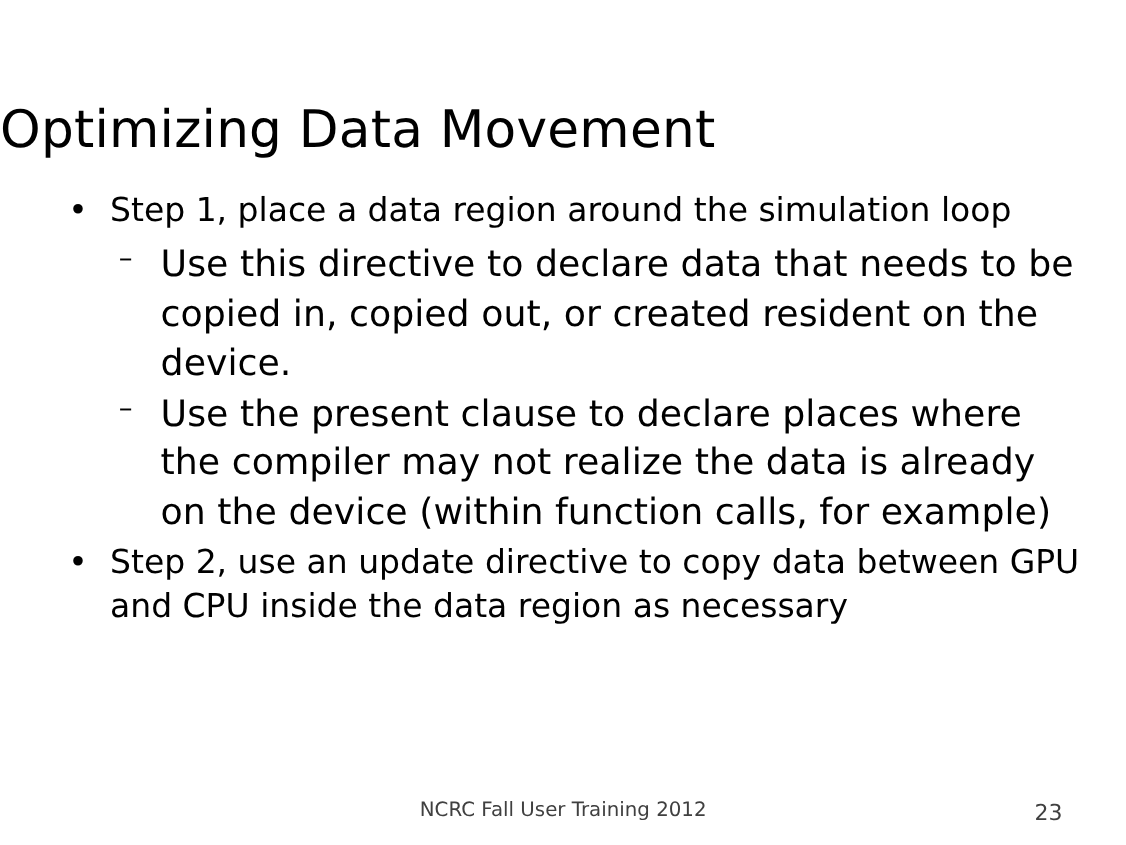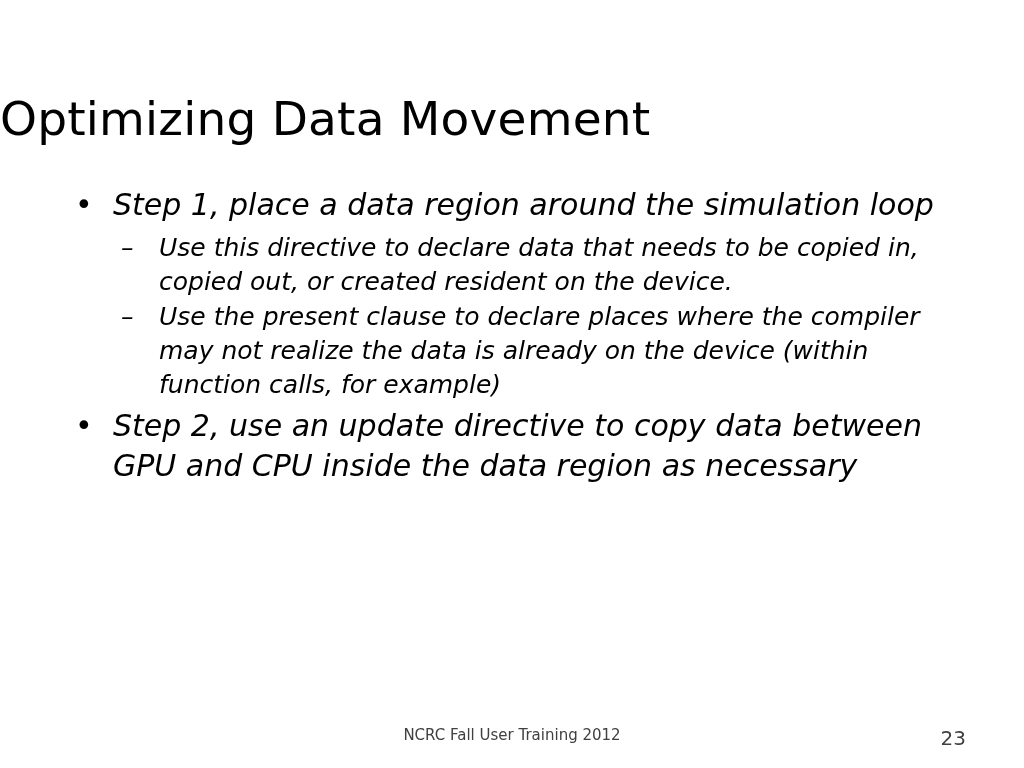--- a/index.html
+++ b/index.html
@@ -31,23 +31,22 @@
     letter-spacing: 0.2px;
   }
   .body-area {
     position: absolute;
     top: 172px;
     left: 52px;
     width: 930px;
   }
   ul.level1 {
     list-style: none;
-    margin: 13px;
+    margin: 0;
     padding: 0;
-    font-style: italic;
   }
   li.bullet1 {
     position: relative;
     padding-left: 48px;
     font-size: 30px;
     line-height: 1.33;
     margin-bottom: 2px;
   }
   li.bullet1 > .b1-text {
     display: block;
@@ -61,21 +60,21 @@
     line-height: 1.33;
   }
   ul.level2 {
     list-style: none;
     margin: 6px 0 4px 0;
     padding: 0;
   }
   li.bullet2 {
     position: relative;
     padding-left: 46px;
-    font-size: 25px;
+    font-size: 33px;
     line-height: 1.36;
     margin-bottom: 1px;
   }
   li.bullet2::before {
     content: "\2013";
     position: absolute;
     left: 8px;
     top: 0;
     font-size: 25px;
     line-height: 1.36;
@@ -85,21 +84,21 @@
     bottom: 22px;
     left: 0;
     width: 1024px;
     height: 20px;
   }
   .footer-center {
     position: absolute;
     left: 0;
     width: 1024px;
     text-align: center;
-    font-size: 15px;
+    font-size: 18px;
     color: #404040;
   }
   .footer-page {
     position: absolute;
     right: 58px;
     top: 0;
     font-size: 20px;
     color: #404040;
   }
 </style>

